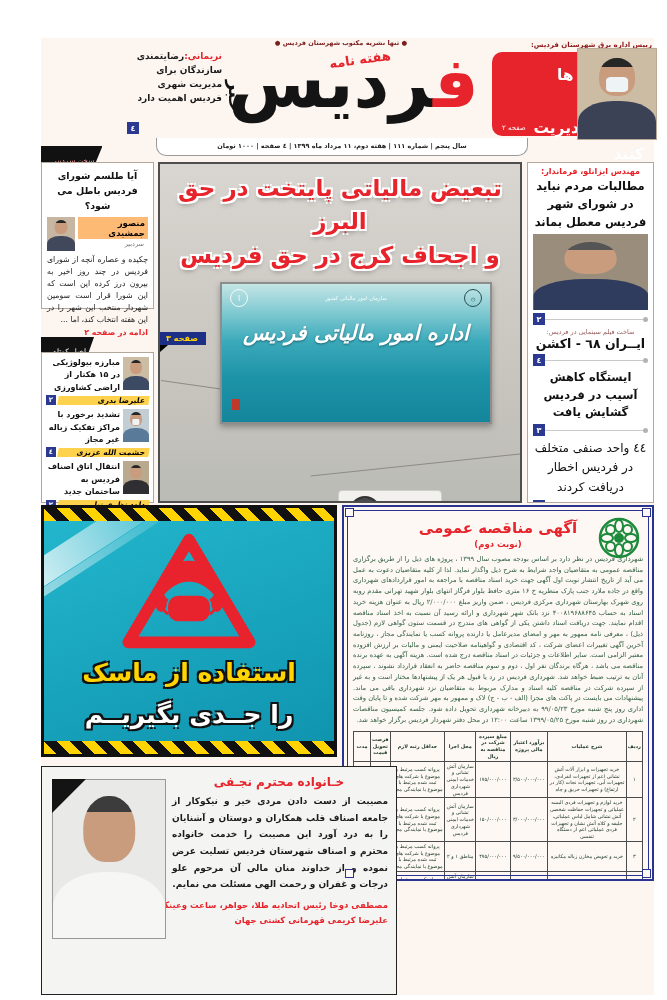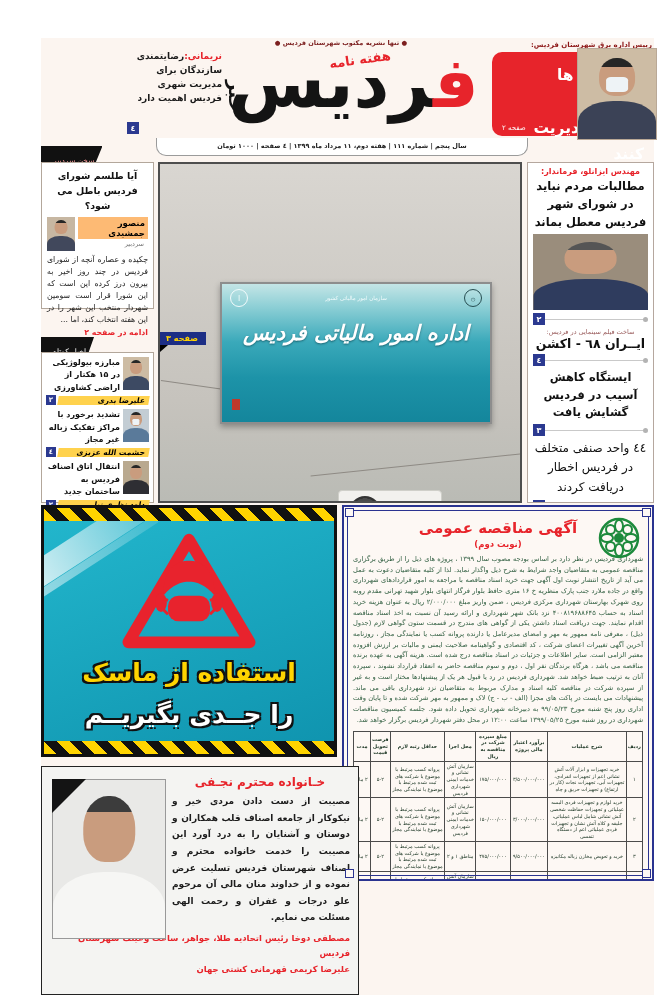--- a/index.html
+++ b/index.html
@@ -142,21 +142,21 @@
   .swoosh{position:absolute;left:-60px;top:14px;width:230px;height:26px;
     background:linear-gradient(90deg,rgba(255,255,255,.95),rgba(255,255,255,0));transform:rotate(-33deg);}
   .swoosh.s2{top:44px;height:8px;opacity:.7;}
   .p-tri{position:absolute;left:50%;top:22px;transform:translateX(-50%);}
   .p-l1{position:absolute;top:150px;width:100%;text-align:center;font-size:25px;font-weight:bold;
     color:#ffd400;text-shadow:-2px -2px 0 #111,2px -2px 0 #111,-2px 2px 0 #111,2px 2px 0 #111;}
   .p-l2{position:absolute;top:192px;width:100%;text-align:center;font-size:25px;font-weight:bold;
     color:#ffffff;text-shadow:-2px -2px 0 #111,2px -2px 0 #111,-2px 2px 0 #111,2px 2px 0 #111;}
 
   
-  .obit{position:absolute;left:0;top:728px;width:318px;height:229px;border:1.5px solid #222;
+  .obit{position:absolute;left:0;top:728px;width:356px;height:229px;border:1.5px solid #222;
     box-sizing:border-box;background:#f4f4f2;padding:8px;}
   .ob-photo{position:absolute;left:10px;top:12px;width:112px;height:158px;border:1px solid #999;
     --wall:#e9e9e7;--suit:#f6f6f4;--hair:#3c3c3c;--skin:#c99c7e;}
   .ob-ribbon{position:absolute;left:10px;top:12px;width:0;height:0;
     border-top:34px solid #141414;border-right:34px solid transparent;z-index:3;}
   .ob-title{margin:0 0 4px;color:#e7242b;font-size:12px;font-weight:bold;text-align:center;
     padding-left:120px;}
   .ob-body{margin-left:122px;font-size:9px;font-weight:bold;line-height:1.85;text-align:justify;color:#1c1c1c;}
   .ob-sig{color:#e7242b;font-size:8.5px;font-weight:bold;line-height:1.8;margin-top:5px;text-align:right;}
 </style>
@@ -232,20 +232,24 @@
         <div class="sh-title">انتقال اتاق اصناف فردیس به ساختمان جدید</div>
       </div>
       <div class="sh-name">
         <span class="pgbadge">۲</span>
         <span class="yname">داود نظری نیا</span>
       </div>
     </div>
   </div>
 
   <div class="lead">
+    <div class="lead-headline">
+      <div>تبعیض مالیاتی پایتخت در حق البرز</div>
+      <div>و اجحاف کرج در حق فردیس</div>
+    </div>
     <div class="wire" style="left:0;top:230px;width:200px;transform:rotate(8deg);"></div>
     <div class="wire" style="left:150px;top:300px;width:220px;transform:rotate(-6deg);"></div>
     <div class="sign">
       <div class="sign-top">
         <div class="emblem dark">۞</div>
         <div class="sign-org">سازمان امور مالیاتی کشور</div>
         <div class="emblem">ا</div>
       </div>
       <div class="sign-main">اداره امور مالیاتی فردیس</div>
       <div class="stamp"></div>

